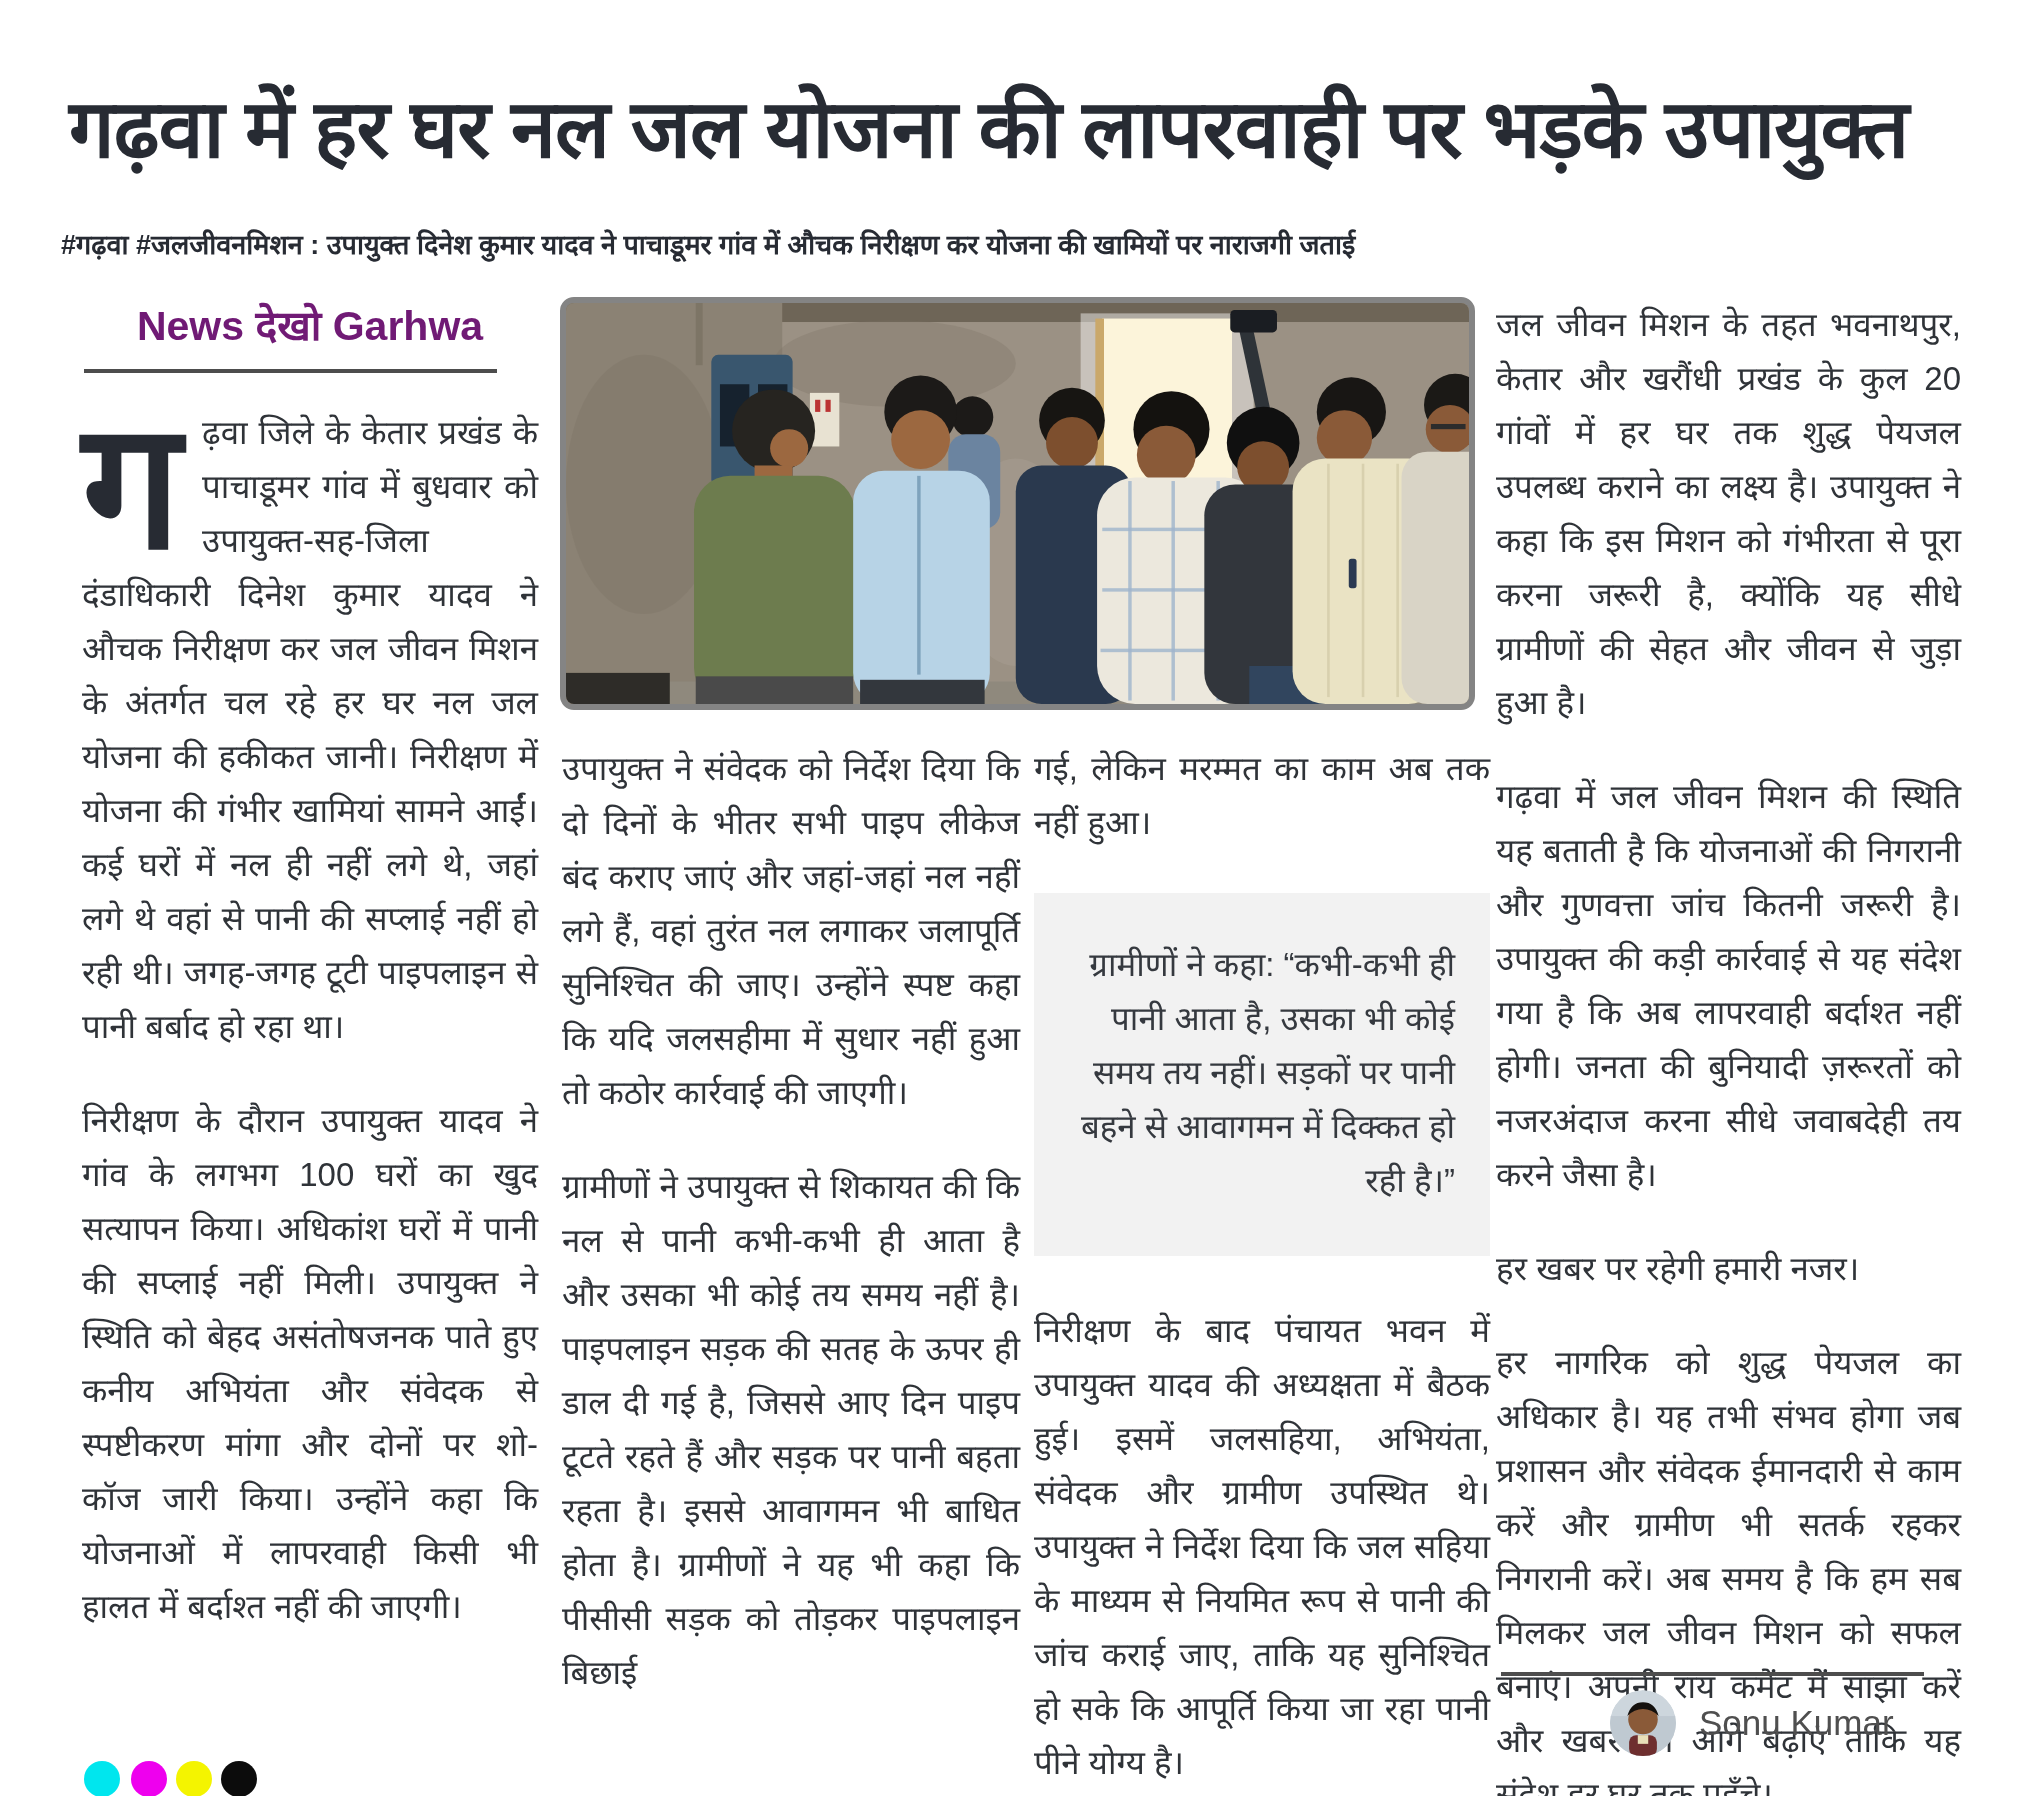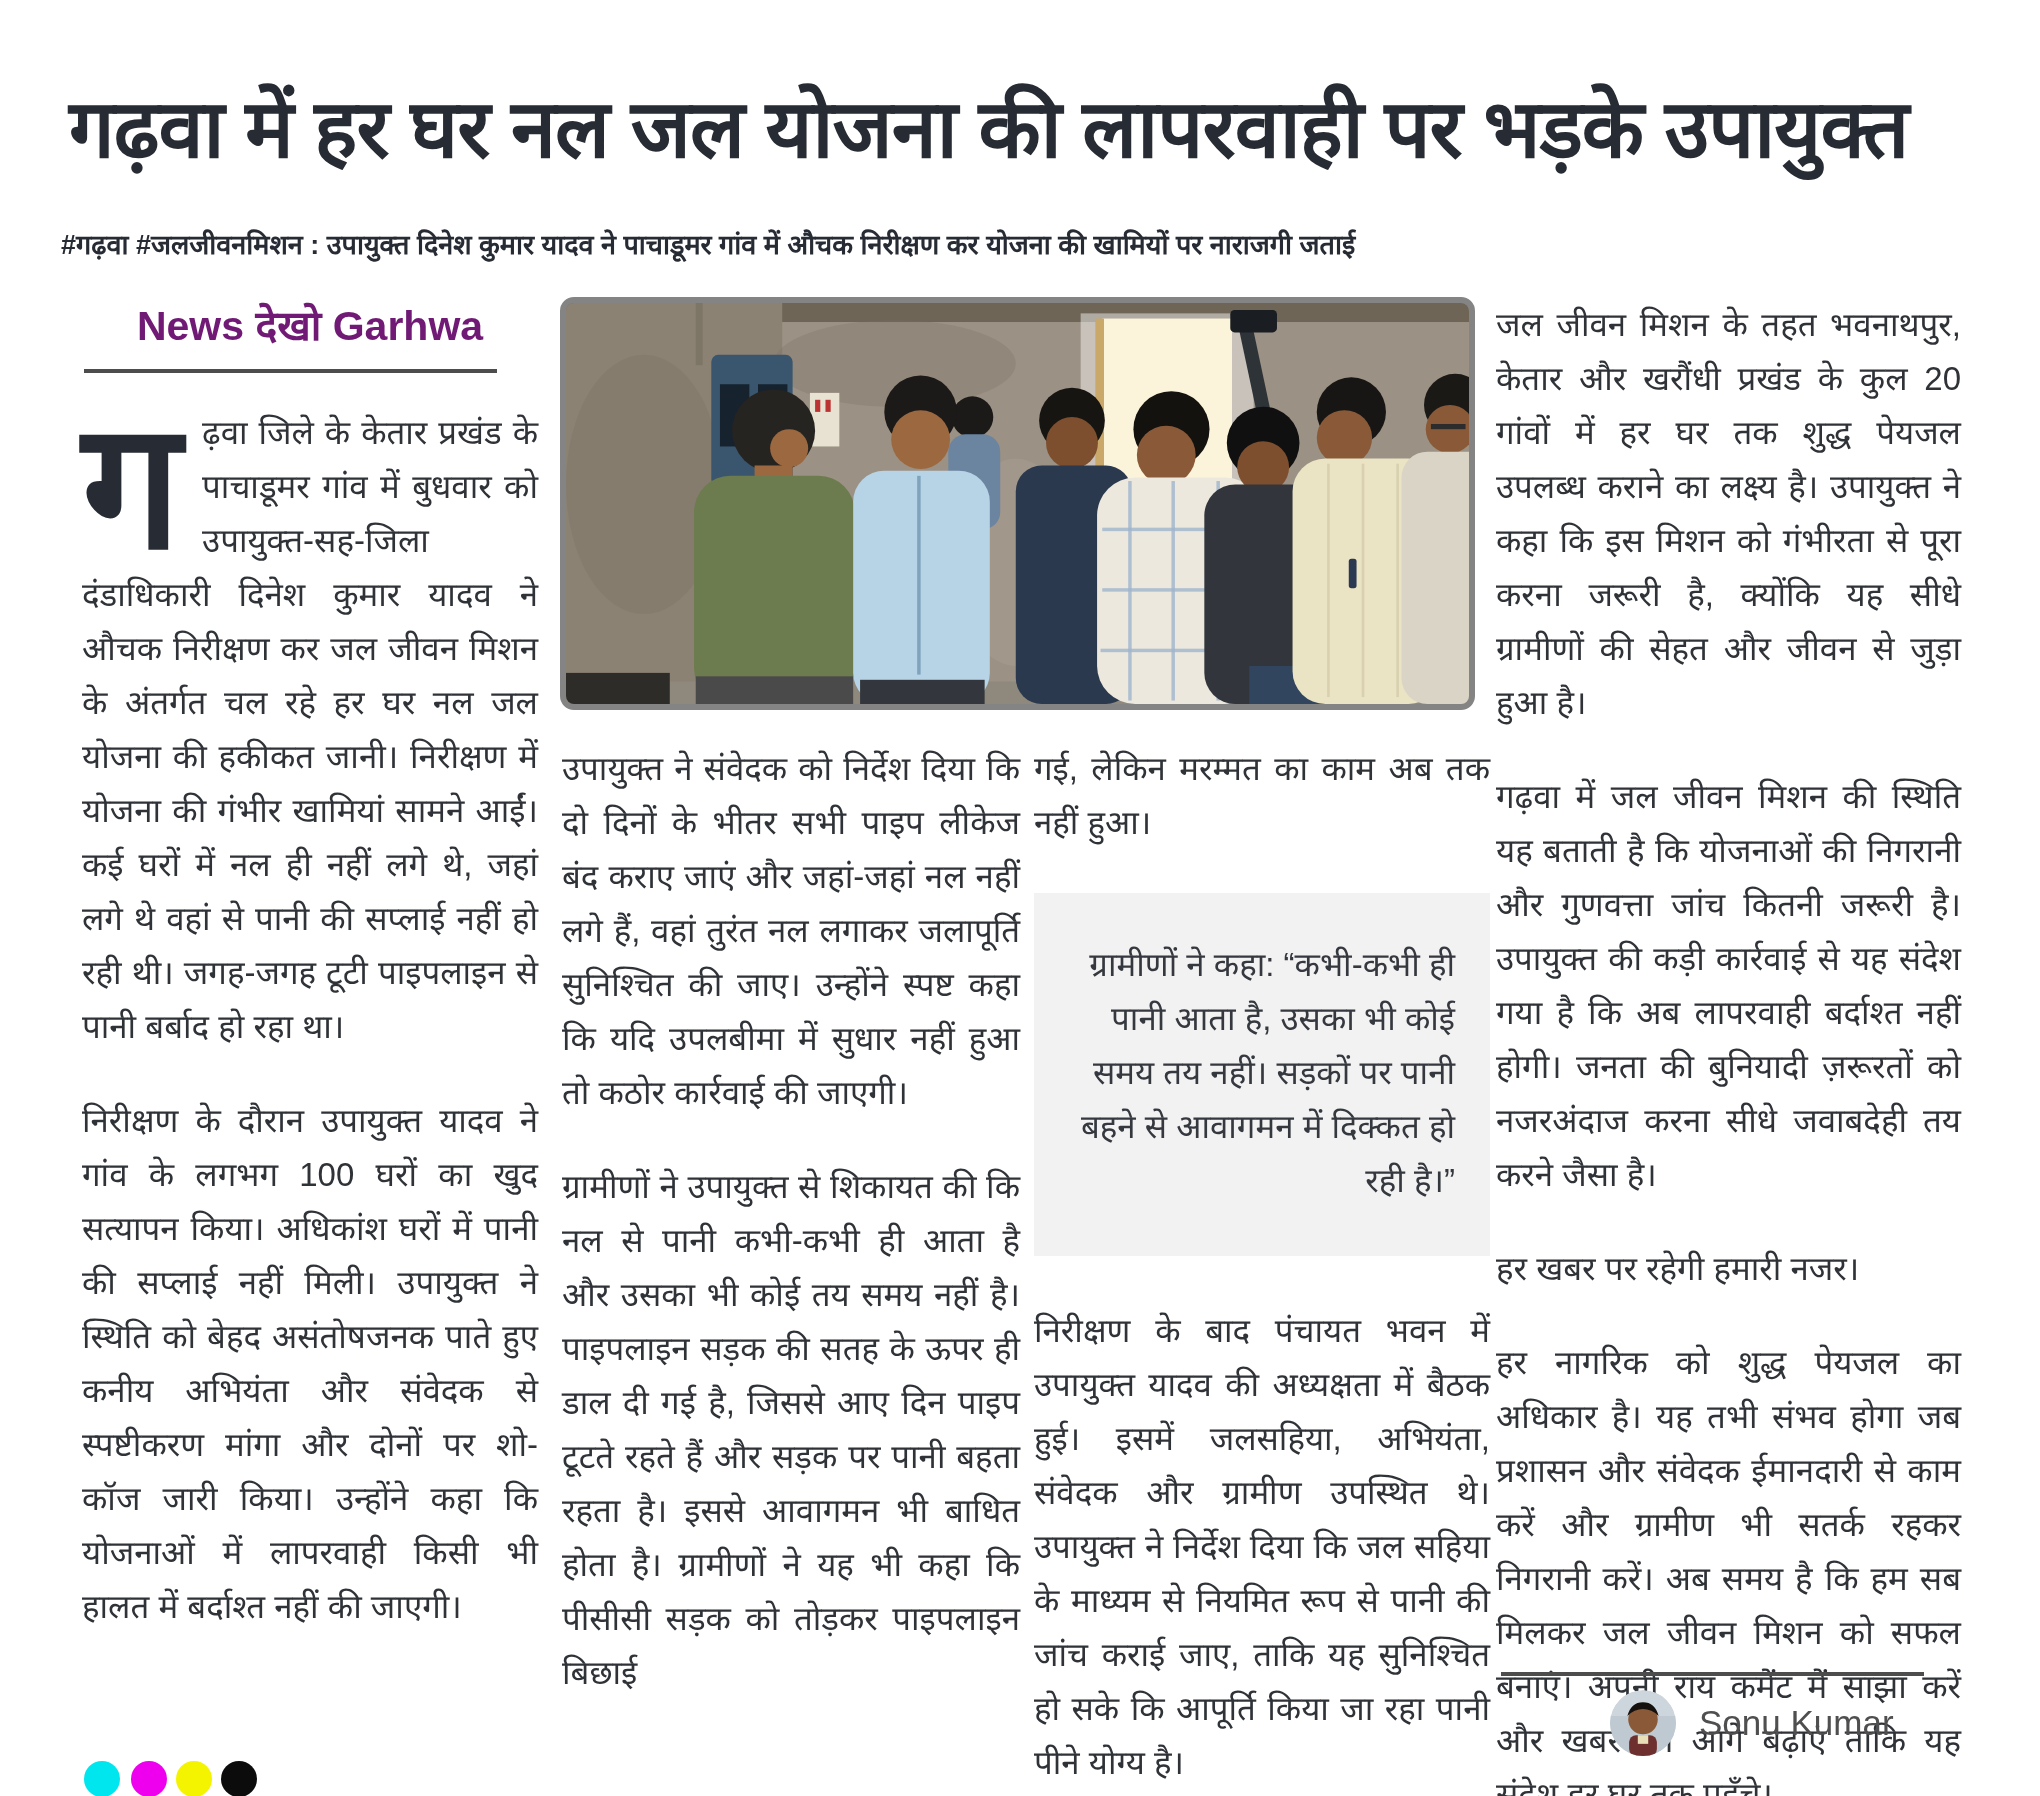--- a/index.html
+++ b/index.html
@@ -129,21 +129,21 @@
       <rect x="905" y="296" width="9" height="34" rx="3" fill="#2b3a52"></rect>
 
       <circle cx="1028" cy="118" r="36" fill="#1b1916"></circle>
       <circle cx="1022" cy="146" r="28" fill="#8a5a38"></circle>
       <rect x="1000" y="140" width="40" height="6" fill="#2c2c2c"></rect>
       <rect x="966" y="172" width="110" height="292" rx="30" fill="#d9d4c6"></rect>
     </svg>
   </figure>
 
   <div class="col col2">
-    <p class="para">उपायुक्त ने संवेदक को निर्देश दिया कि दो दिनों के भीतर सभी पाइप लीकेज बंद कराए जाएं और जहां-जहां नल नहीं लगे हैं, वहां तुरंत नल लगाकर जलापूर्ति सुनिश्चित की जाए। उन्होंने स्पष्ट कहा कि यदि उपलबीमा में सुधार नहीं हुआ तो कठोर कार्रवाई की जाएगी।</p>
+    <p class="para">उपायुक्त ने संवेदक को निर्देश दिया कि दो दिनों के भीतर सभी पाइप लीकेज बंद कराए जाएं और जहां-जहां नल नहीं लगे हैं, वहां तुरंत नल लगाकर जलापूर्ति सुनिश्चित की जाए। उन्होंने स्पष्ट कहा कि यदि जलसहीमा में सुधार नहीं हुआ तो कठोर कार्रवाई की जाएगी।</p>
     <p class="para">ग्रामीणों ने उपायुक्त से शिकायत की कि नल से पानी कभी-कभी ही आता है और उसका भी कोई तय समय नहीं है। पाइपलाइन सड़क की सतह के ऊपर ही डाल दी गई है, जिससे आए दिन पाइप टूटते रहते हैं और सड़क पर पानी बहता रहता है। इससे आवागमन भी बाधित होता है। ग्रामीणों ने यह भी कहा कि पीसीसी सड़क को तोड़कर पाइपलाइन बिछाई</p>
   </div>
 
   <div class="col col3">
     <p class="para">गई, लेकिन मरम्मत का काम अब तक नहीं हुआ।</p>
     <blockquote class="pullquote">ग्रामीणों ने कहा: “कभी-कभी ही पानी आता है, उसका भी कोई समय तय नहीं। सड़कों पर पानी बहने से आवागमन में दिक्कत हो रही है।”</blockquote>
     <p class="para">निरीक्षण के बाद पंचायत भवन में उपायुक्त यादव की अध्यक्षता में बैठक हुई। इसमें जलसहिया, अभियंता, संवेदक और ग्रामीण उपस्थित थे। उपायुक्त ने निर्देश दिया कि जल सहिया के माध्यम से नियमित रूप से पानी की जांच कराई जाए, ताकि यह सुनिश्चित हो सके कि आपूर्ति किया जा रहा पानी पीने योग्य है।</p>
   </div>
 
   <div class="col col4">

